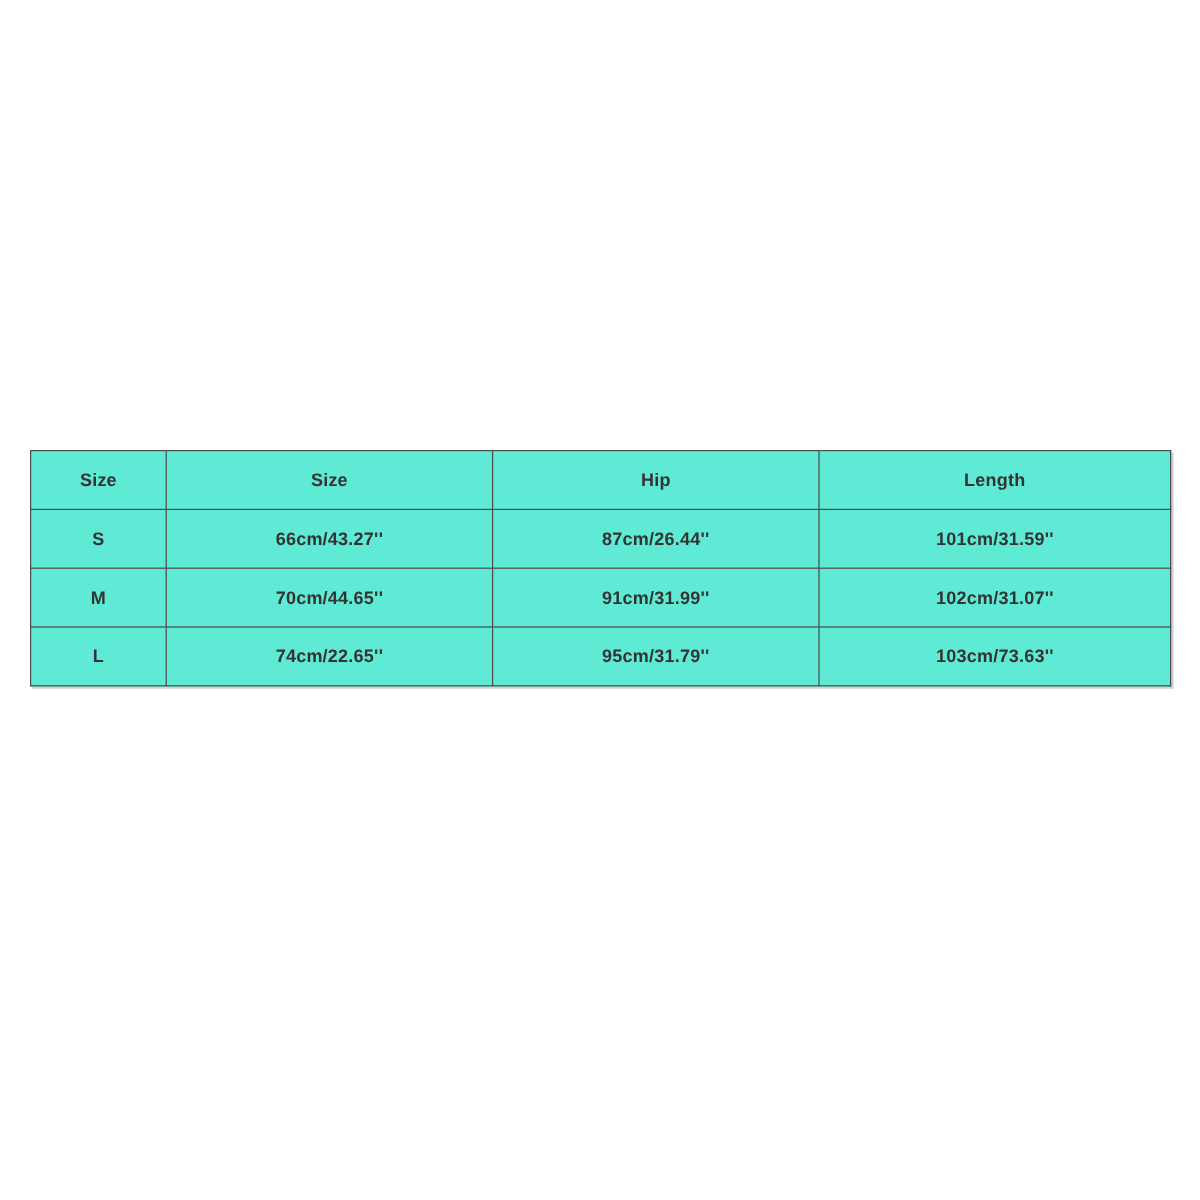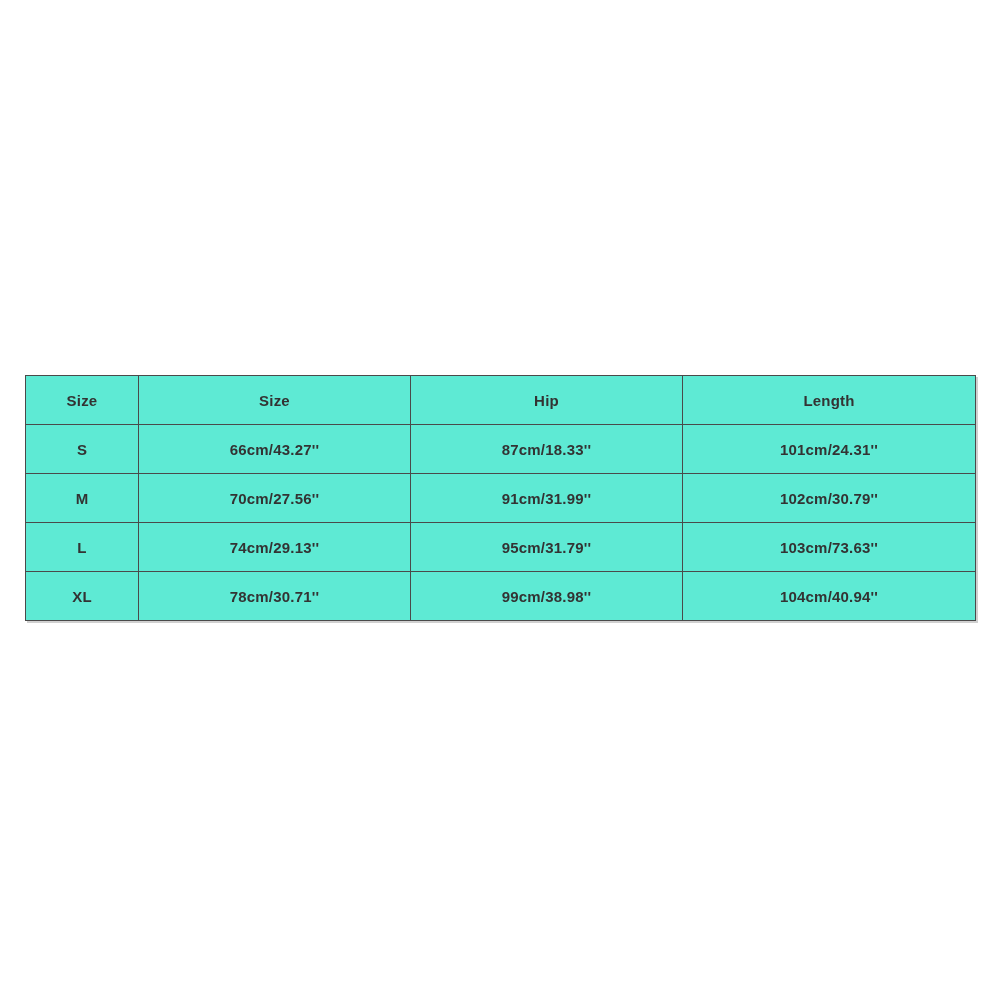--- a/index.html
+++ b/index.html
@@ -62,37 +62,31 @@
           <th>Size</th>
           <th>Size</th>
           <th>Hip</th>
           <th>Length</th>
         </tr>
       </thead>
       <tbody>
         <tr>
           <td>S</td>
           <td>66cm/43.27''</td>
-          <td>87cm/18.33''</td>
-          <td>101cm/24.31''</td>
+          <td>87cm/26.44''</td>
+          <td>101cm/31.59''</td>
         </tr>
         <tr>
           <td>M</td>
-          <td>70cm/27.56''</td>
+          <td>70cm/44.65''</td>
           <td>91cm/31.99''</td>
-          <td>102cm/30.79''</td>
+          <td>102cm/31.07''</td>
         </tr>
         <tr>
           <td>L</td>
-          <td>74cm/29.13''</td>
+          <td>74cm/22.65''</td>
           <td>95cm/31.79''</td>
           <td>103cm/73.63''</td>
-        </tr>
-        <tr>
-          <td>XL</td>
-          <td>78cm/30.71''</td>
-          <td>99cm/38.98''</td>
-          <td>104cm/40.94''</td>
         </tr>
       </tbody>
     </table>
   </div>
 </div>
 
 </body></html>

